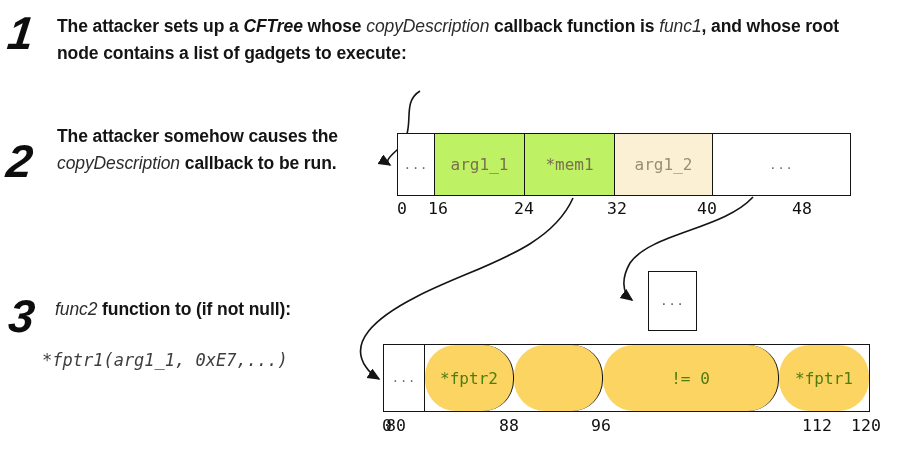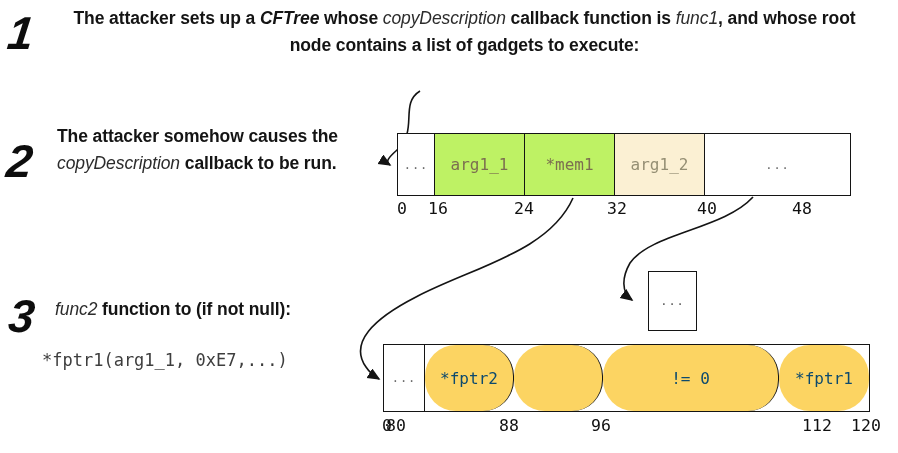--- a/index.html
+++ b/index.html
@@ -14,50 +14,50 @@
     color:#0d0d0d; letter-spacing:-2px; transform:skewX(-7deg); line-height:1;
   }
   .n1 { left:8px;  top:10px; }
   .n2 { left:7px;  top:138px; }
   .n3 { left:9px;  top:293px; }
 
   .steptext {
     position:absolute; margin:0; font-size:17.5px; font-weight:700;
     color:#141414; line-height:27px; letter-spacing:-0.1px;
   }
-  .t1 { left:57px; top:5px;  width:815px;text-align:center; }
+  .t1 { left:57px; top:13px;  width:815px; }
   .t2 { left:57px; top:123px; width:330px; }
   .t3 { left:55px; top:296px; width:350px; }
   .b  { font-weight:700; }
   .bi { font-weight:700; font-style:italic; }
   .it { font-weight:400; font-style:italic; color:#2c2c2c; }
 
   .code {
     position:absolute; font-family:"DejaVu Sans Mono", monospace;
     font-size:17px; color:#3e3e3e; white-space:pre;
   }
-  .c1 { left:42px; top:350px; }
+  .c1 { left:42px; top:350px;font-style:italic; }
   .c2 { left:42px; top:390px; }
 
   .memrow {
     position:absolute; display:flex; box-sizing:border-box;
     border:1.6px solid #141414; background:#ffffff;
   }
   .mem-top { left:397px; top:133px; width:454px; height:63px; }
   .mem-bot { left:383px; top:344px; width:487px; height:68px; }
   .cell {
     display:flex; align-items:center; justify-content:center;
     border-right:1.6px solid #141414; box-sizing:border-box;
     font-family:"DejaVu Sans Mono", monospace; font-size:16px;
   }
   .cell.last { border-right:none; }
   .f-white  { background:#ffffff; color:#7a7a7a; }
   .f-orange { background:#bef264; color:#7c6f50; }
   .f-cream  { background:#FBF0D3; color:#958F74; }
-  .f-gold   { background:#FCD462; color:#0c4a6e;border-radius:31px; }
+  .f-gold   { background:#FCD462; color:#4d7c0f;border-radius:31px; }
   .dots     { font-size:12px; color:#6e6e6e; letter-spacing:1px; }
 
   .off {
     position:absolute; font-family:"DejaVu Sans Mono", monospace;
     font-size:16.5px; color:#101010; transform:translateX(-50%); white-space:pre;
   }
   .off-t { top:199px; }
   .off-b { top:416px; }
 
   .detached {
@@ -90,21 +90,21 @@
   <p class="steptext t2"><span class="b">The attacker somehow causes the</span><br><span class="it">copyDescription</span><span class="b"> callback to be run.</span></p>
 
   <div class="stepnum n3">3</div>
   <p class="steptext t3"><span class="it">func2</span><span class="b"> function to (if not null):</span></p>
   <div class="code c1">*fptr1(arg1_1, 0xE7,...)</div>
 
   <div class="memrow mem-top">
     <div class="cell f-white dots" style="width:37px">...</div>
     <div class="cell f-orange" style="width:90px">arg1_1</div>
     <div class="cell f-orange" style="width:90px">*mem1</div>
-    <div class="cell f-cream" style="width:90px">arg1_2</div>
+    <div class="cell f-cream" style="width:98px">arg1_2</div>
     <div class="cell f-white dots last" style="flex:1">...</div>
   </div>
   <span class="off off-t" style="left:402px">0</span>
   <span class="off off-t" style="left:438px">16</span>
   <span class="off off-t" style="left:524px">24</span>
   <span class="off off-t" style="left:617px">32</span>
   <span class="off off-t" style="left:707px">40</span>
   <span class="off off-t" style="left:802px">48</span>
 
   <div class="detached">...</div>

